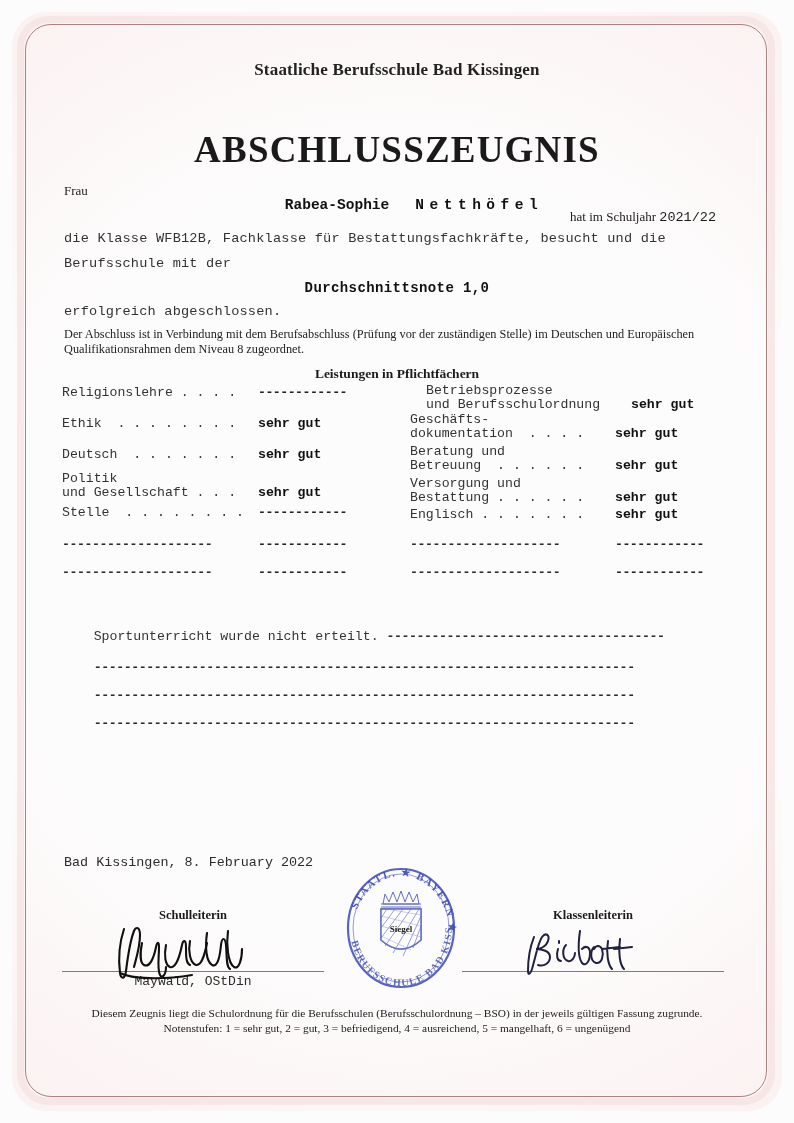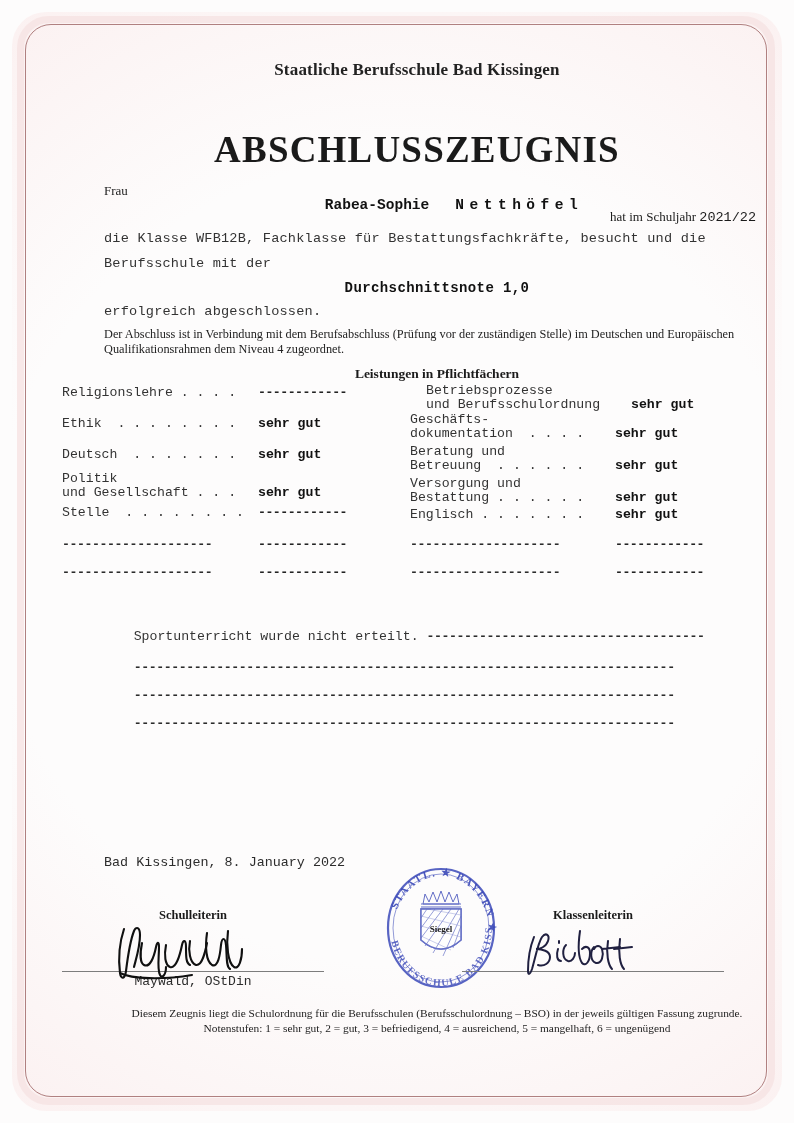--- a/index.html
+++ b/index.html
@@ -38,21 +38,21 @@
   .border-frame-soft {
     position: absolute;
     left: 17px; top: 16px;
     width: 758px; height: 1089px;
     border: 7px solid rgba(246,226,226,0.75);
     border-radius: 32px;
     box-sizing: border-box;
     pointer-events: none;
   }
 
-  .abs { position: absolute; padding-left: 40px; }
+  .abs { position: absolute; }
 
   .school-name {
     left: 0; right: 0; top: 60px;
     text-align: center;
     font-family: "Liberation Serif", serif;
     font-weight: bold;
     font-size: 17px;
     letter-spacing: 0.2px;
     color: #222;
   }
@@ -264,21 +264,21 @@
     <span class="yr">2021/22</span>
   </div>
 
   <div class="abs body-line line-class">die Klasse WFB12B, Fachklasse für Bestattungsfachkräfte, besucht und die</div>
   <div class="abs body-line line-school">Berufsschule mit der</div>
 
   <div class="abs avg-grade">Durchschnittsnote 1,0</div>
 
   <div class="abs body-line line-success">erfolgreich abgeschlossen.</div>
 
-  <div class="abs eqr-para">Der Abschluss ist in Verbindung mit dem Berufsabschluss (Prüfung vor der zuständigen Stelle) im Deutschen und Europäischen Qualifikationsrahmen dem Niveau 4 zugeordnet.</div>
+  <div class="abs eqr-para">Der Abschluss ist in Verbindung mit dem Berufsabschluss (Prüfung vor der zuständigen Stelle) im Deutschen und Europäischen Qualifikationsrahmen dem Niveau 8 zugeordnet.</div>
 
   <div class="abs section-heading">Leistungen in Pflichtfächern</div>
 
   <div class="abs grades">
     <div class="grade-col col-left" id="col-left">
         <div class="grade-row" style="position: absolute; top: 0px; left: 0px;">
           <div class="subject"><span class="sub-top">Religionslehre . . . .</span></div>
           <div class="mark empty" style="bottom: 0px;">------------</div>
         </div>
         <div class="grade-row" style="position: absolute; top: 31px; left: 0px;">
@@ -344,21 +344,21 @@
   <div class="abs note-row" style="top:645px;">
     <span class="dashes">------------------------------------------------------------------------</span>
   </div>
   <div class="abs note-row" style="top:673px;">
     <span class="dashes">------------------------------------------------------------------------</span>
   </div>
   <div class="abs note-row" style="top:701px;">
     <span class="dashes">------------------------------------------------------------------------</span>
   </div>
 
-  <div class="abs place-date">Bad Kissingen, 8. January 2022</div>
+  <div class="abs place-date">Bad Kissingen, 8. February 2022</div>
 
   <div class="abs seal">
     <svg width="136" height="124" viewBox="0 0 136 124">
       <defs>
         <path id="sealArcTop" d="M 20,66 A 48,56 0 0 1 116,66"></path>
         <path id="sealArcBottom" d="M 17,62 A 51,58 0 0 0 119,62"></path>
       </defs>
       <ellipse cx="68" cy="62" rx="53" ry="59" fill="none" stroke="#3b49b8" stroke-width="2.2" opacity="0.85"></ellipse>
       <ellipse cx="68" cy="62" rx="48" ry="54" fill="none" stroke="#3b49b8" stroke-width="1" opacity="0.55"></ellipse>
       <text font-family="&quot;Liberation Serif&quot;, serif" font-size="10.5" font-weight="bold" fill="#3b49b8" opacity="0.9" letter-spacing="1.6">

